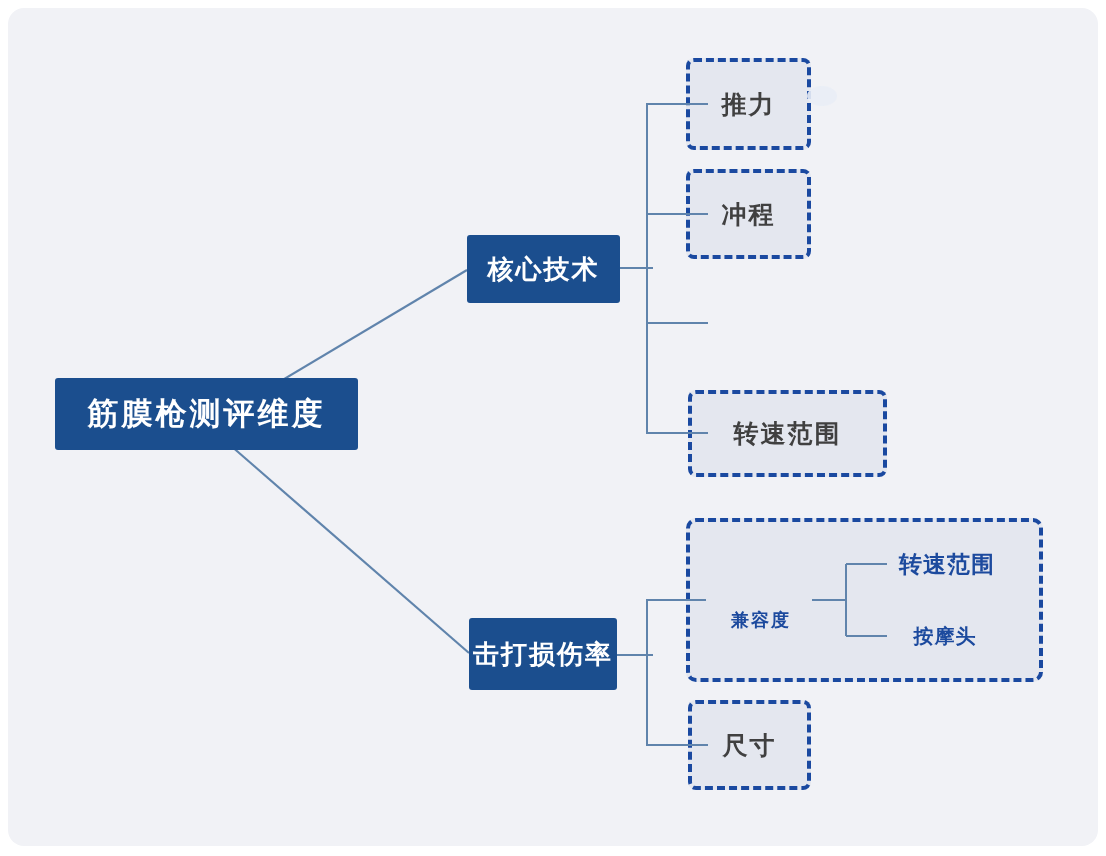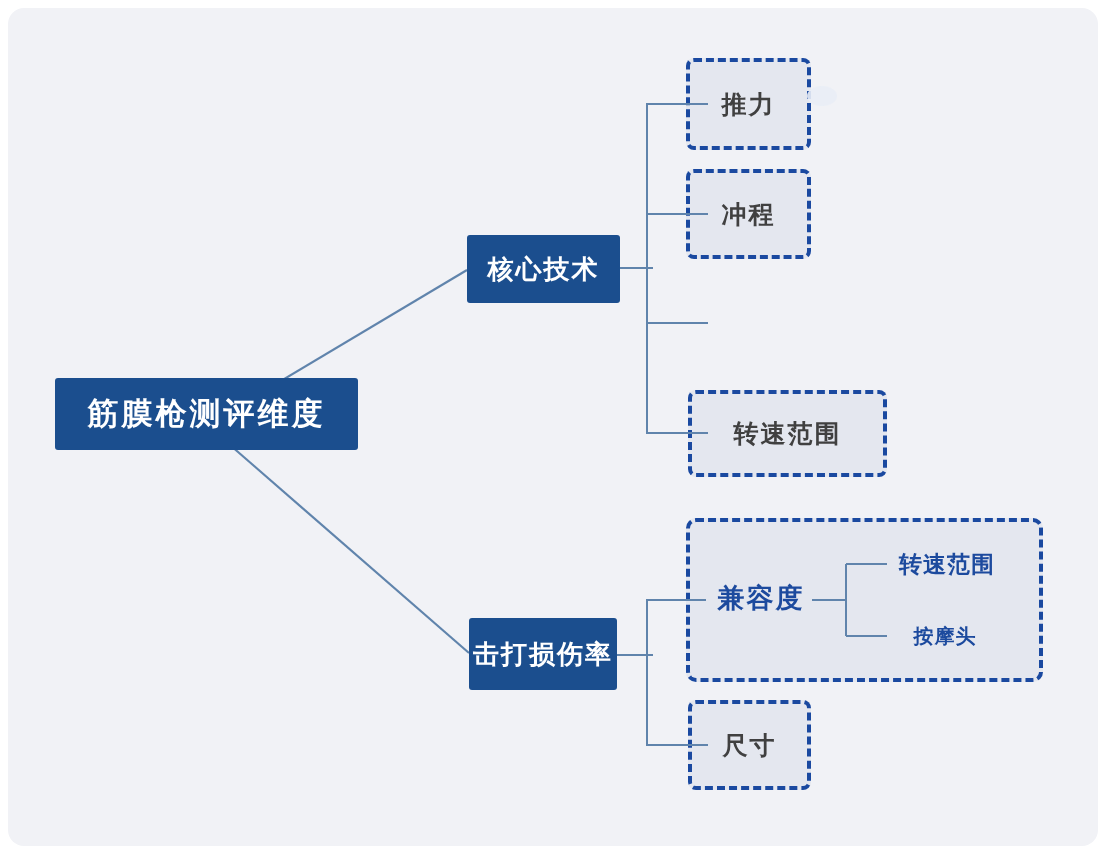--- a/index.html
+++ b/index.html
@@ -61,21 +61,21 @@
   .leaf-size      { left: 688px; top: 700px; width: 123px; height: 90px; }
   .group-compat   { left: 686px; top: 518px; width: 357px; height: 164px; border-radius: 10px; }
 
   .inner-label {
     position: absolute;
     display: flex; align-items: center; justify-content: center;
     color: #1c4a9e;
     font-weight: bold;
     text-align: center;
   }
-  .label-compat      { left: 706px; top: 584px; width: 110px; height: 32px; font-size: 27px; letter-spacing: 2px; align-items: flex-end; }
+  .label-compat      { left: 706px; top: 604px; width: 110px; height: 32px; font-size: 18px; letter-spacing: 2px; }
   .label-speedrange  { left: 886px; top: 548px; width: 122px; height: 32px; font-size: 23px; letter-spacing: 1px; }
   .label-massagehead { left: 889px; top: 620px; width: 112px; height: 32px; font-size: 20px; letter-spacing: 1px; }
 
   .artifact-blob {
     position: absolute;
     left: 807px; top: 86px;
     width: 30px; height: 20px;
     background: #e9edf6;
     border-radius: 50%;
     z-index: 5;

